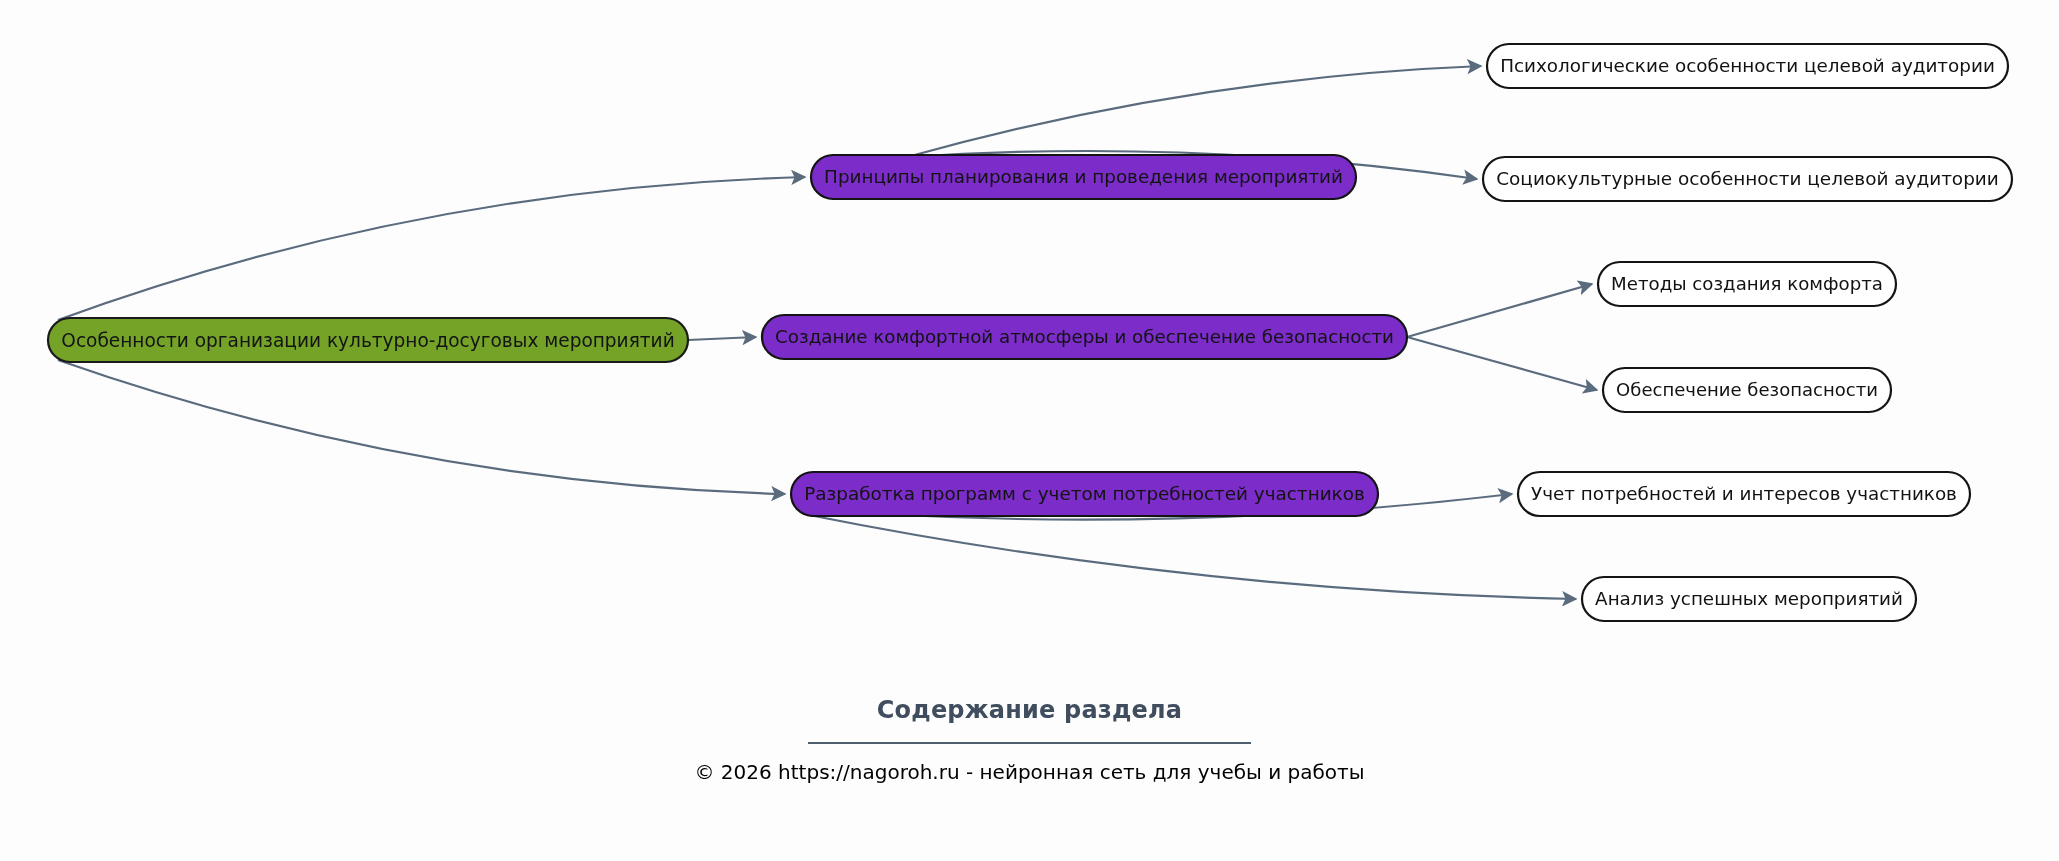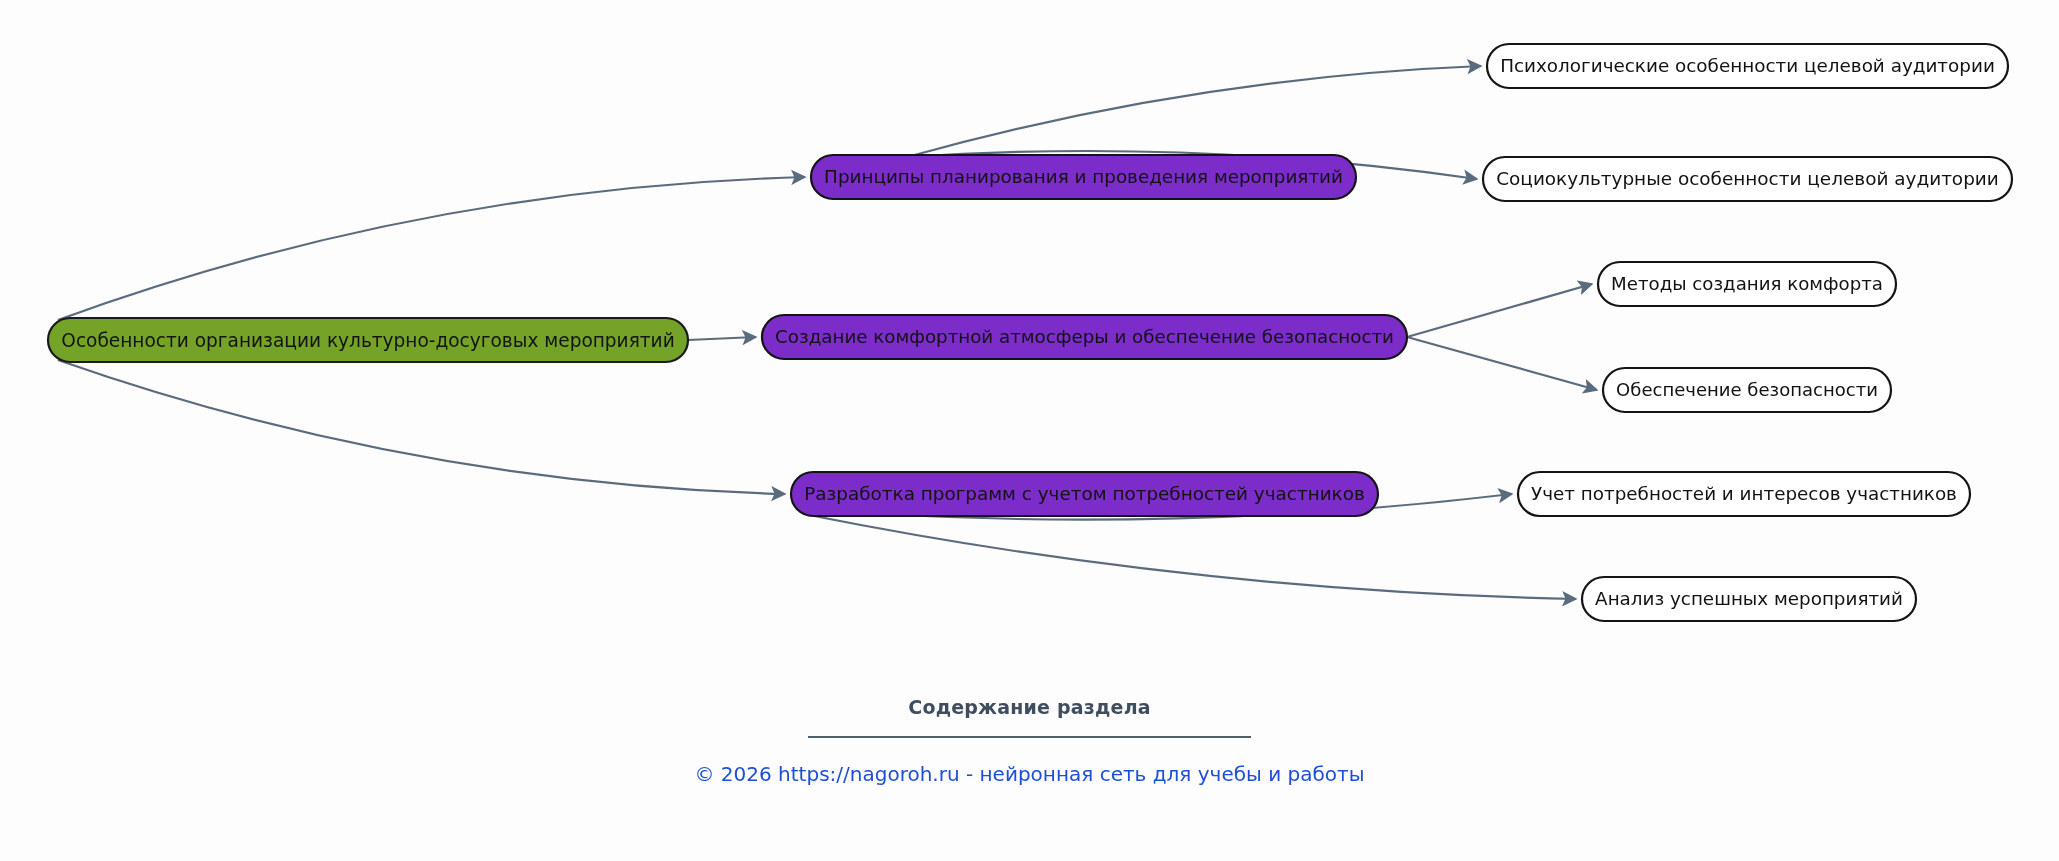--- a/index.html
+++ b/index.html
@@ -54,36 +54,36 @@
   
   #footer-block {
     position: absolute;
     left: 0;
     top: 696px;
     width: 2059px;
     text-align: center;
   }
   #footer-title {
     font-family: "DejaVu Sans", sans-serif;
-    font-size: 19px;
+    font-size: 24px;
     font-weight: bold;
     color: #3f4d5e;
     letter-spacing: 0.2px;
   }
   #footer-rule {
     width: 443px;
     height: 0;
     margin: 18px auto 0 auto;
     border-top: 2px solid #505f6e;
   }
   #footer-credit {
-    margin-top: 24px;
+    margin-top: 16px;
     font-family: "DejaVu Sans", sans-serif;
     font-size: 20px;
-    color: #1d4ed8;
+    color: #000000;
   }
 </style>
 </head>
 <body>
 
 <div id="mindmap-root">
   <svg id="mm" viewBox="0 0 2059 861">
     <defs>
       <marker id="arrow" viewBox="0 0 10 10" refX="9" refY="5" markerWidth="7" markerHeight="7" orient="auto-start-reverse">
         <path d="M 0 0 L 10 5 L 0 10 L 2.2 5 z" fill="#5a6b7e"></path>

